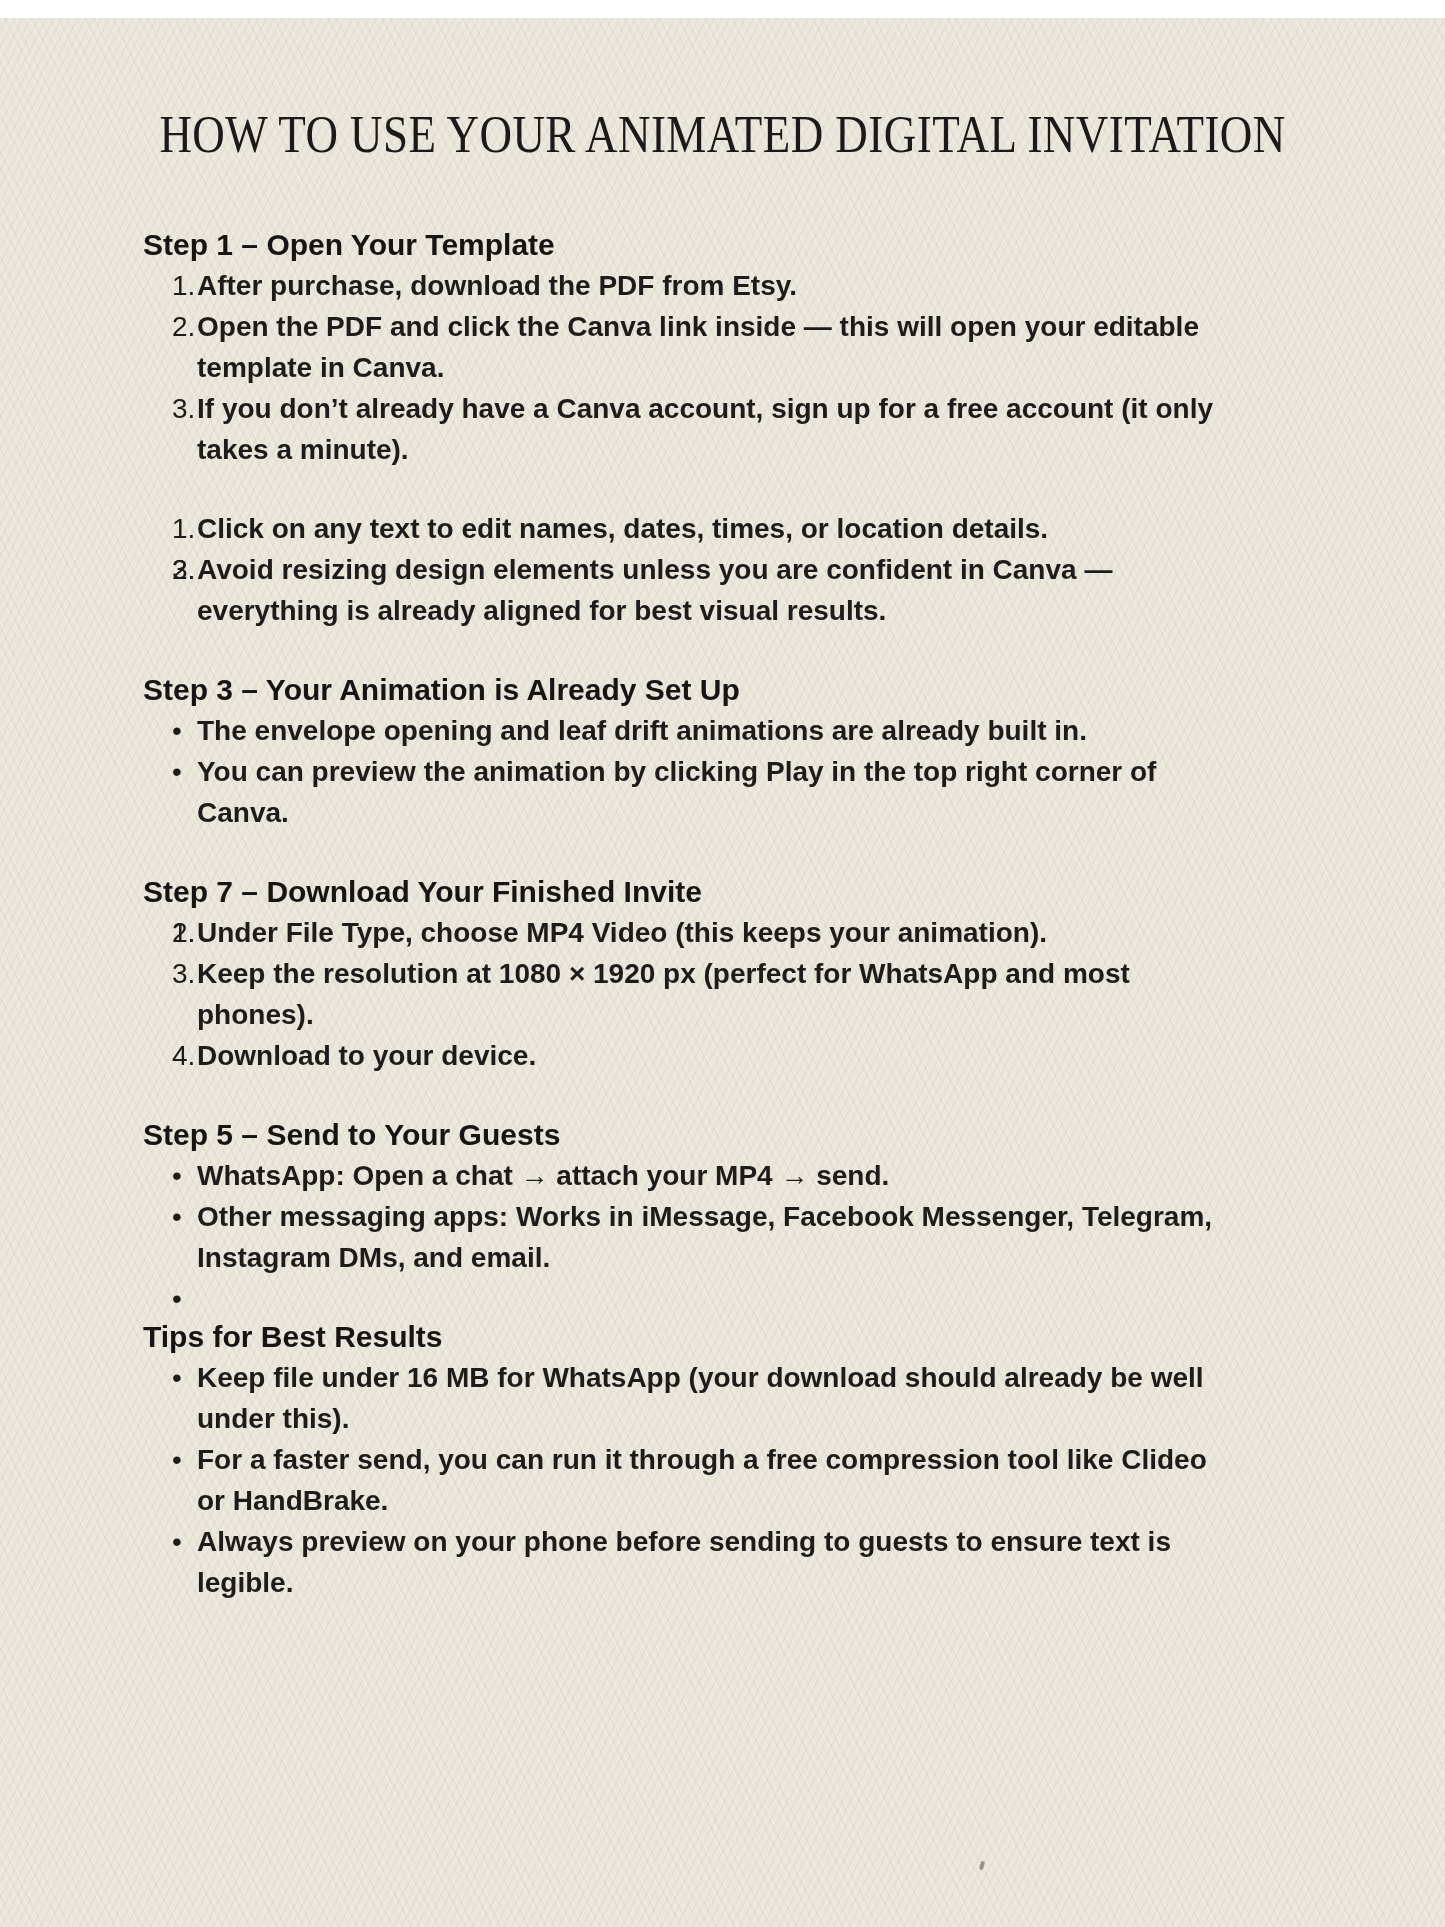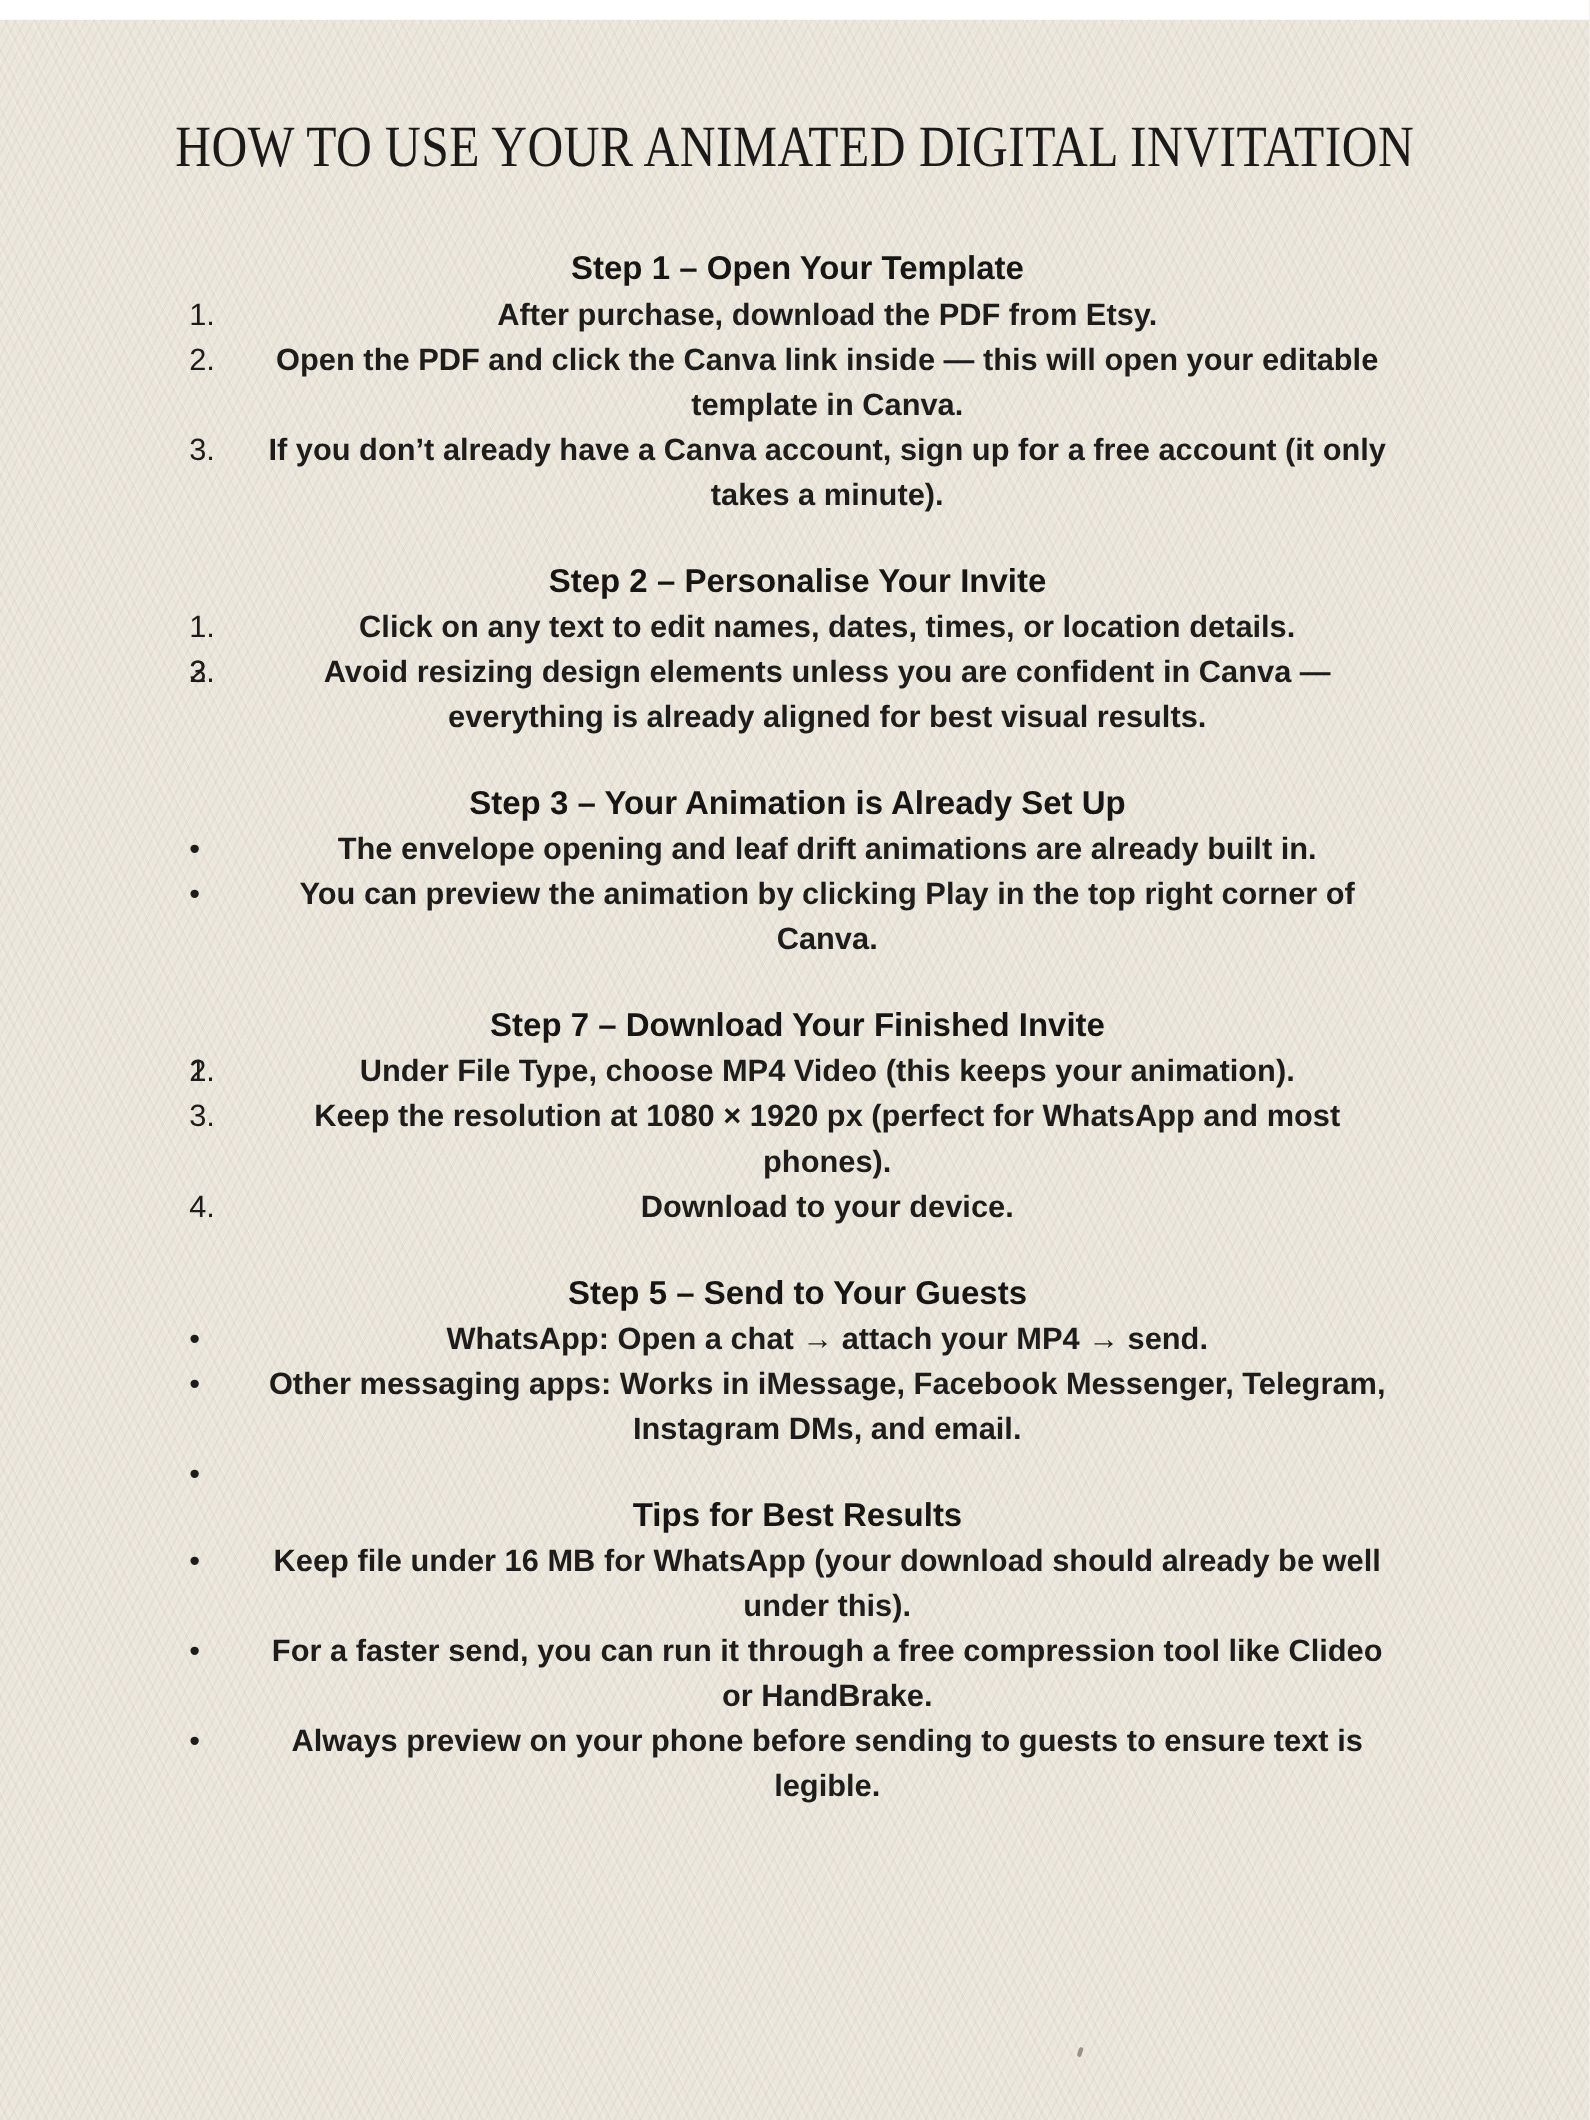--- a/index.html
+++ b/index.html
@@ -32,21 +32,20 @@
   }
   .title-inner {
     display: inline-block;
     transform: scaleX(0.85);
     transform-origin: center;
   }
 
   .content {
     margin: 63px 0 0 143px;
     width: 1164px;
-    text-align: center;
   }
 
   .section { margin: 0; }
   .section + .section { margin-top: 38px; }
 
   .heading {
     margin: 0;
     font-size: 30px;
     line-height: 41px;
     font-weight: 700;
@@ -107,21 +106,20 @@
 
   <li class="item">
     <span class="marker">3.</span>
     <span class="itext">If you don’t already have a Canva account, sign up for a free account (it only
 takes a minute).</span>
   </li>
 </ul>
   </section>
 
   <section class="section">
-    <h2 class="heading">Step 2 – Personalise Your Invite</h2>
     <ul class="list">
   <li class="item">
     <span class="marker">1.</span>
     <span class="itext">Click on any text to edit names, dates, times, or location details.</span>
   </li>
 
   <li class="item">
     <span class="marker">2.</span>
   </li>
 

